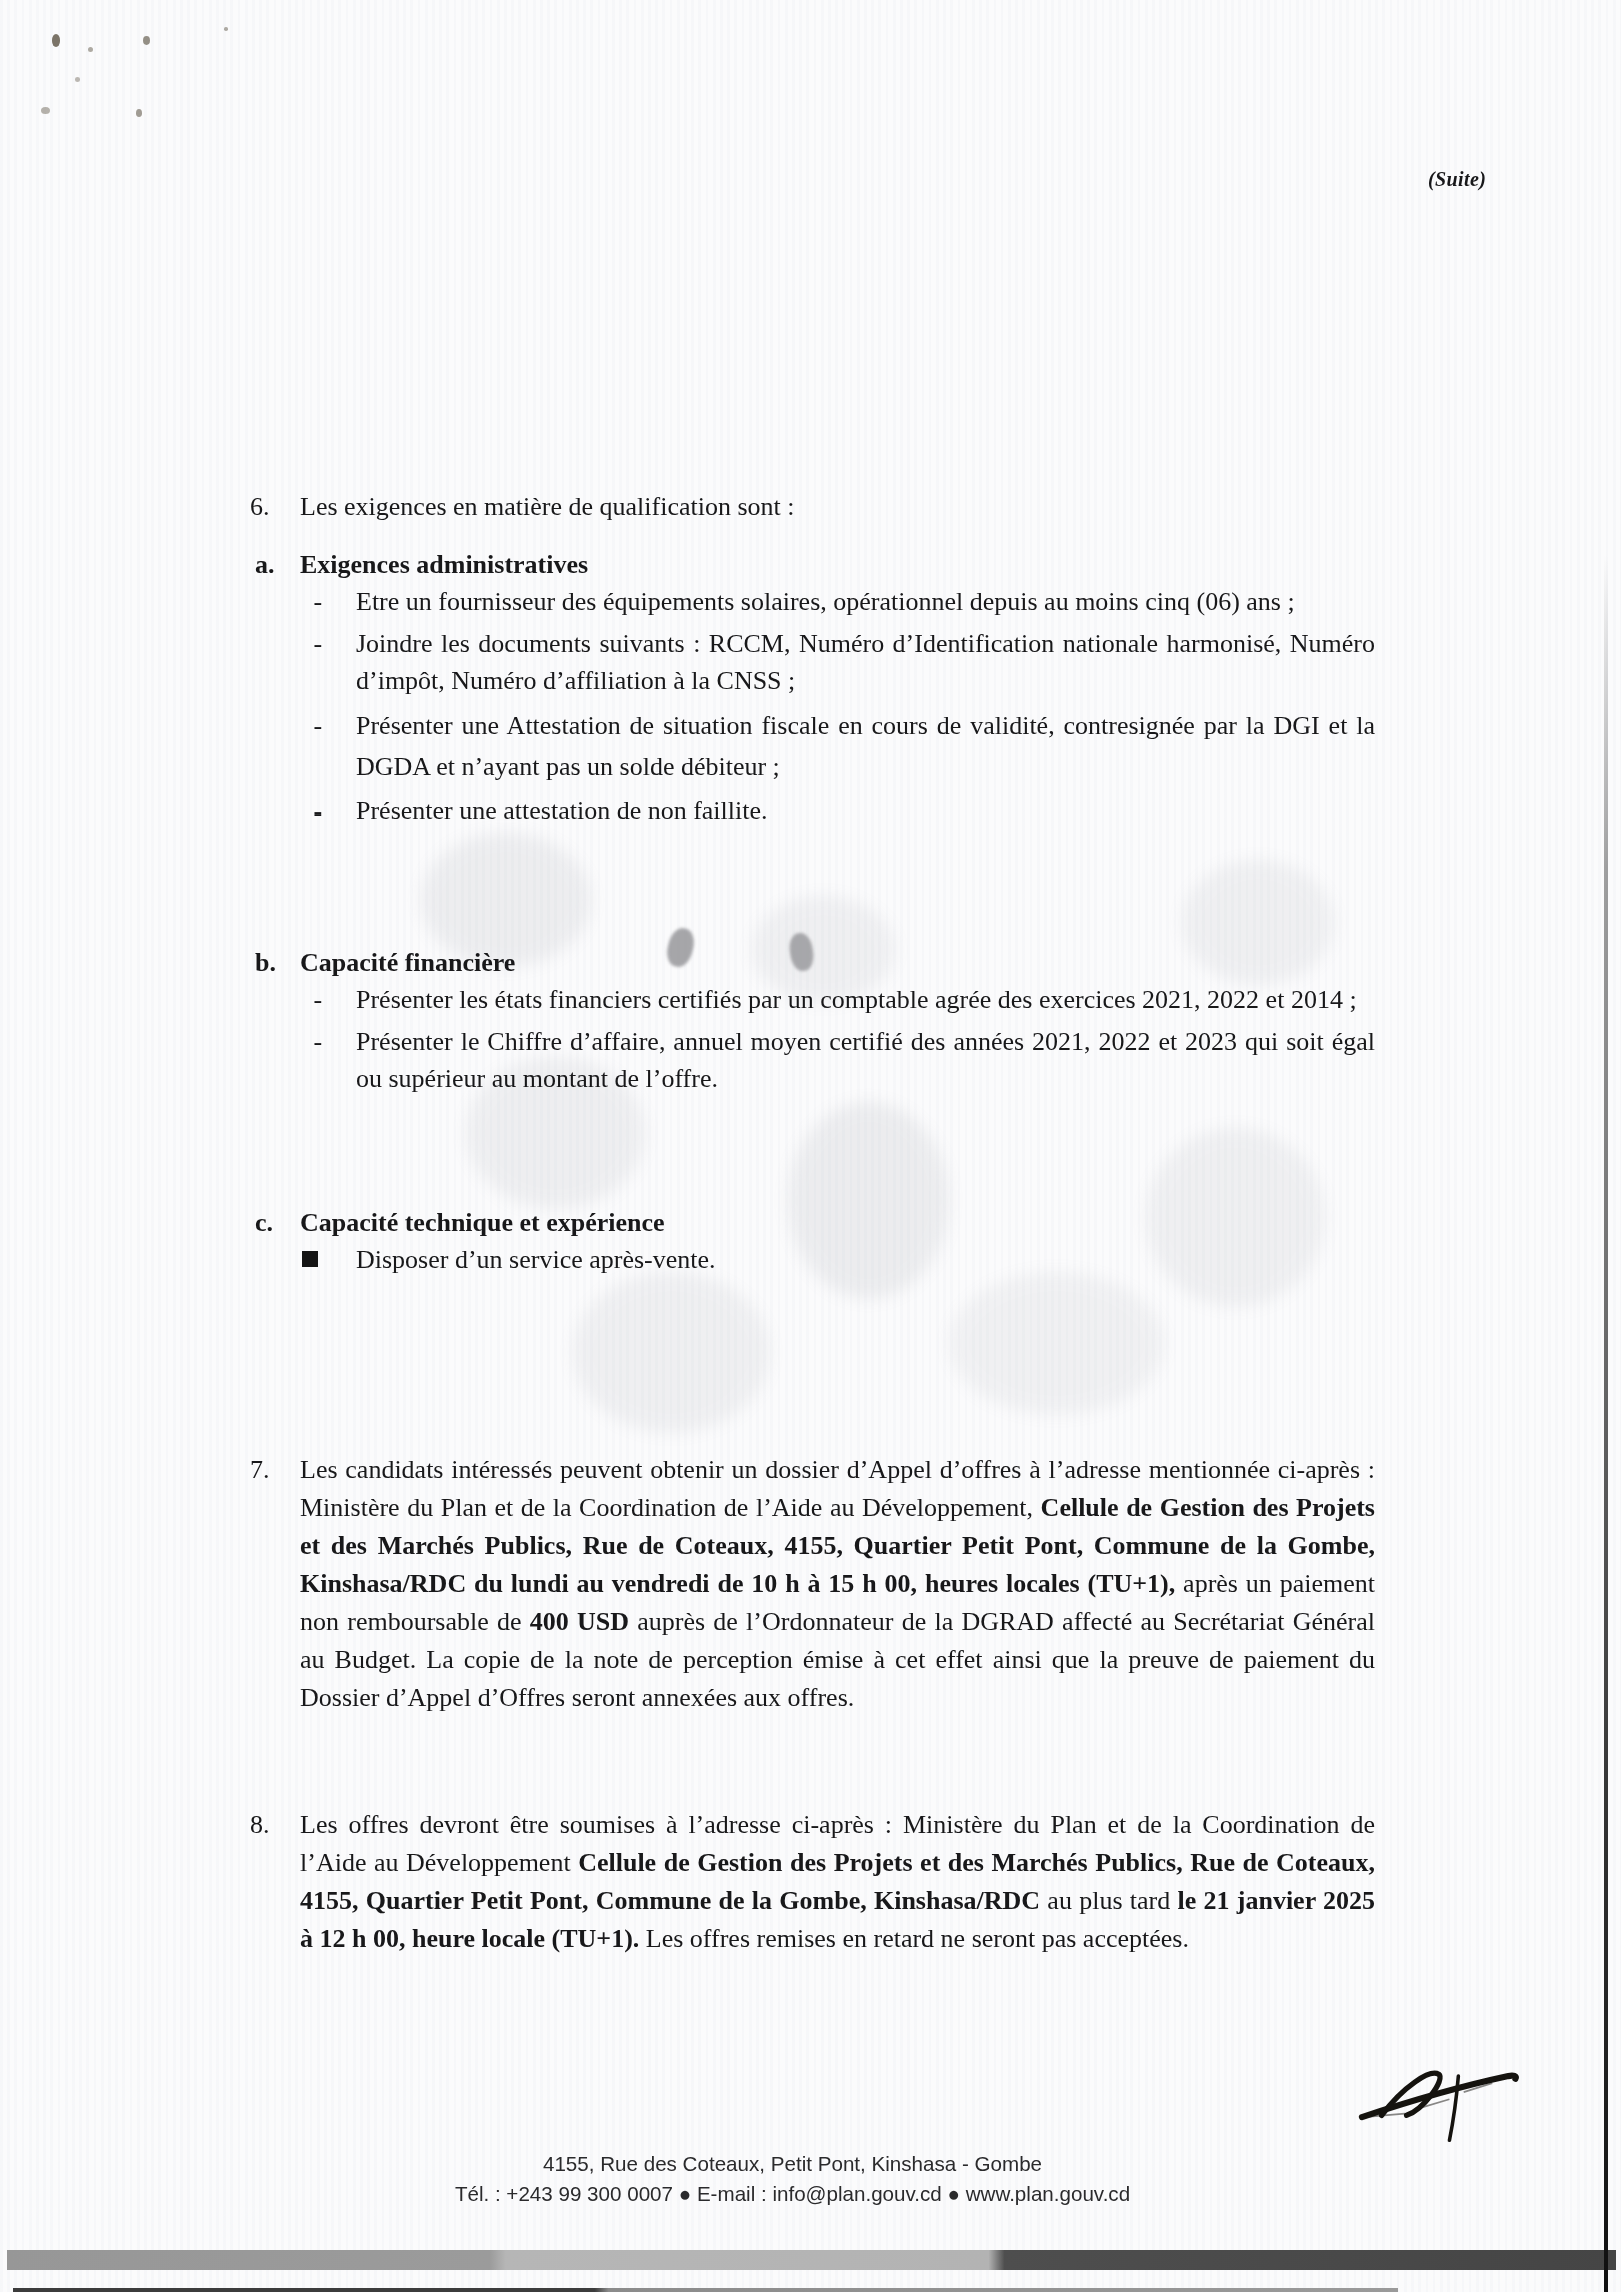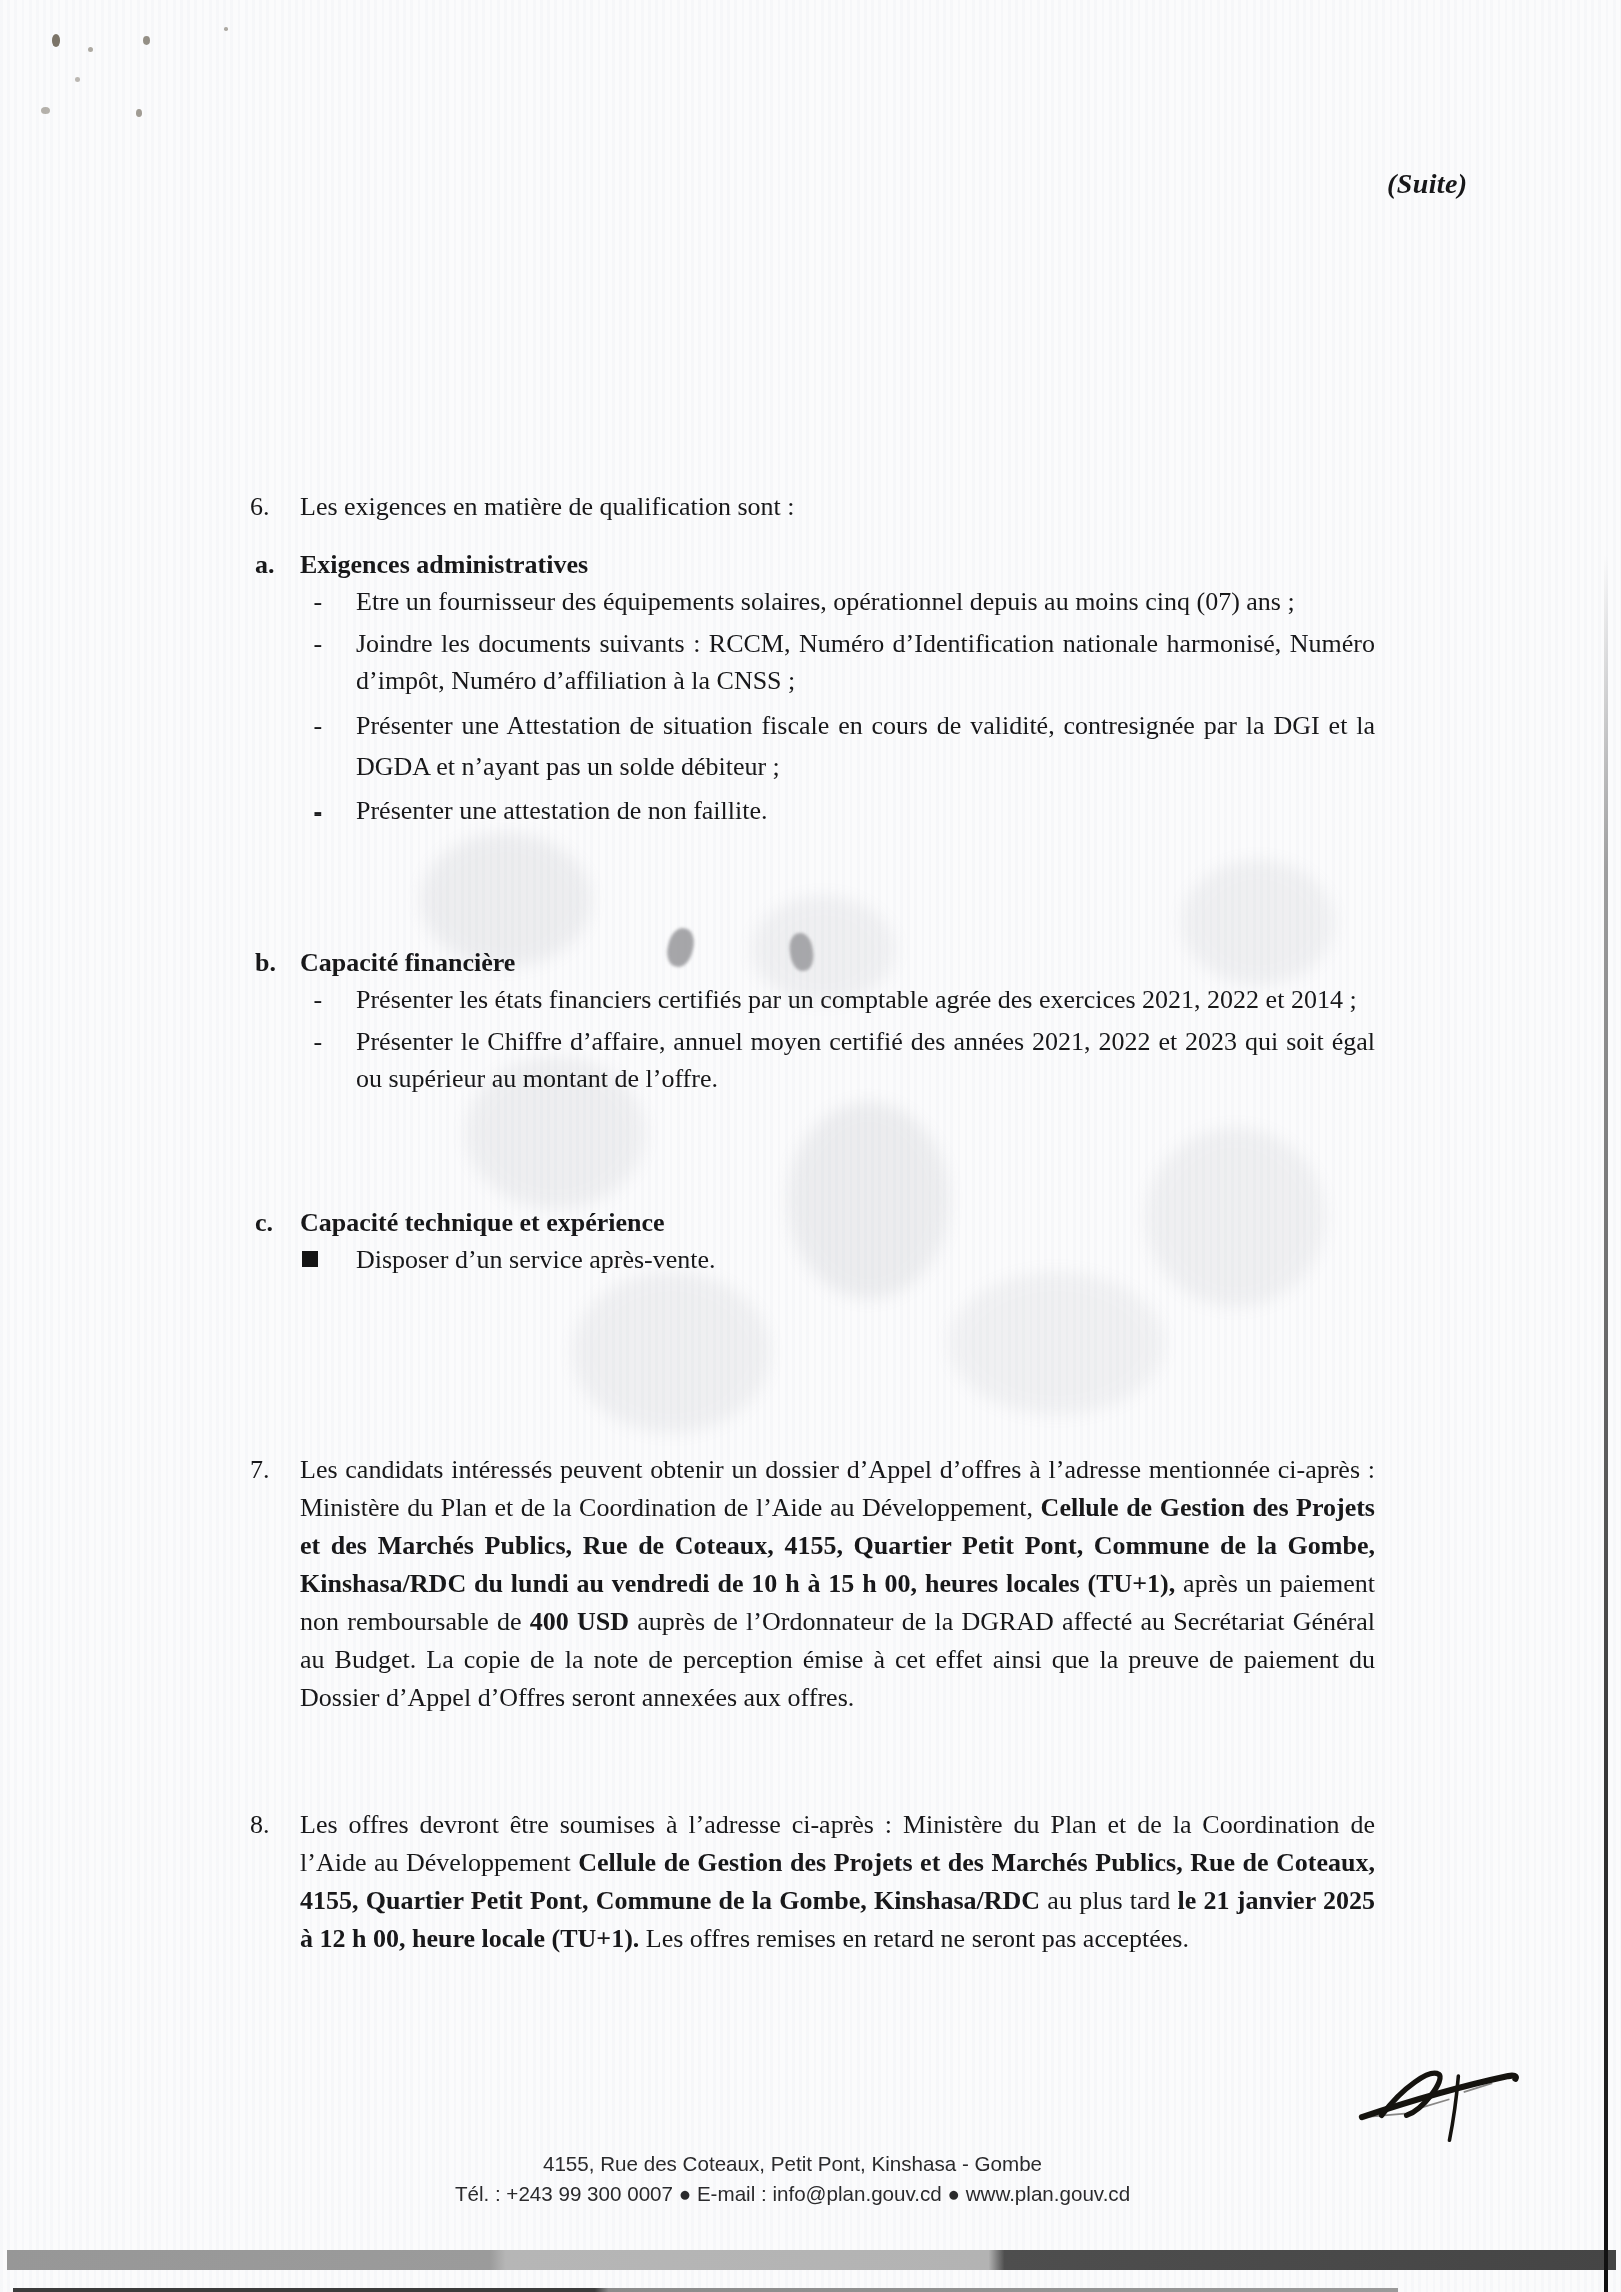--- a/index.html
+++ b/index.html
@@ -7,22 +7,22 @@
     position:relative;
     width:1621px;height:2293px;
     background:#fbfbfc;
     background-image:repeating-linear-gradient(90deg, rgba(222,226,234,.16) 0 2.7px, rgba(255,255,255,0) 2.7px 7.2px);
     overflow:hidden;
     font-family:"Liberation Serif","DejaVu Serif",serif;
     color:#18181a;
   }
   
   .suite{
-    position:absolute;top:168px;left:1387px;
-    font-size:28px;font-weight:bold;font-style:italic;
+    position:absolute;top:168px;left:1428px;
+    font-size:20px;font-weight:bold;font-style:italic;
     letter-spacing:0.4px;
   }
   
   .content{position:absolute;left:300px;top:0;width:1075px;font-size:26px;line-height:37px;}
   .numbered{position:absolute;width:1075px;text-align:justify;}
   .numbered .num{position:absolute;left:-50px;top:0;}
   .item6{top:488px;}
   .item7{top:1451px;line-height:38px;}
   .item8{top:1806px;line-height:38px;}
   .b{font-weight:bold;}
@@ -102,21 +102,21 @@
     </div>
 
     <section class="sec sec-a">
       <div class="sec-head">
         <span class="sec-letter">a.</span>
         <h3 class="sec-title">Exigences administratives</h3>
       </div>
       <ul class="blist gap-a">
         <li>
           <span class="dash">-</span>
-          <span>Etre un fournisseur des équipements solaires, opérationnel depuis au moins cinq (07) ans ;</span>
+          <span>Etre un fournisseur des équipements solaires, opérationnel depuis au moins cinq (06) ans ;</span>
         </li>
         <li>
           <span class="dash">-</span>
           <span>Joindre les documents suivants : RCCM, Numéro d’Identification nationale harmonisé, Numéro d’impôt, Numéro d’affiliation à la CNSS ;</span>
         </li>
         <li>
           <span class="dash">-</span>
           <span>Présenter une Attestation de situation fiscale en cours de validité, contresignée par la DGI et la DGDA et n’ayant pas un solde débiteur ;</span>
         </li>
         <li>

